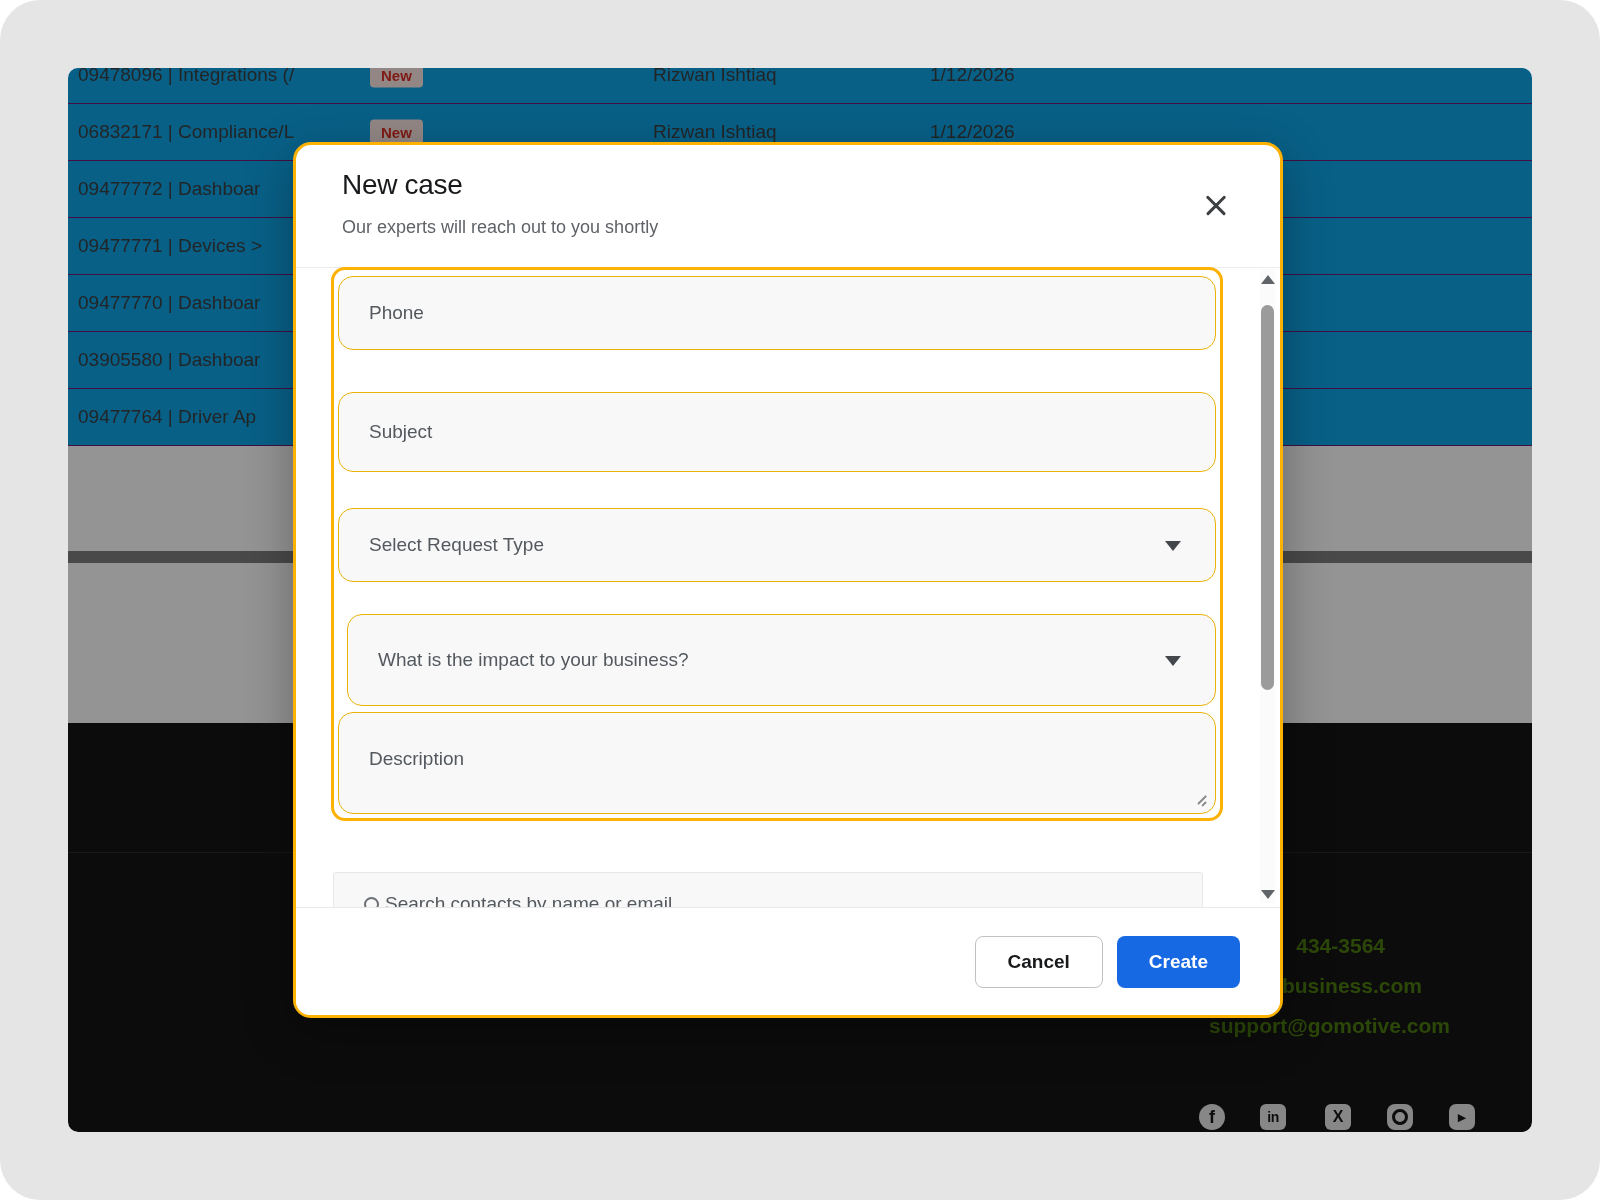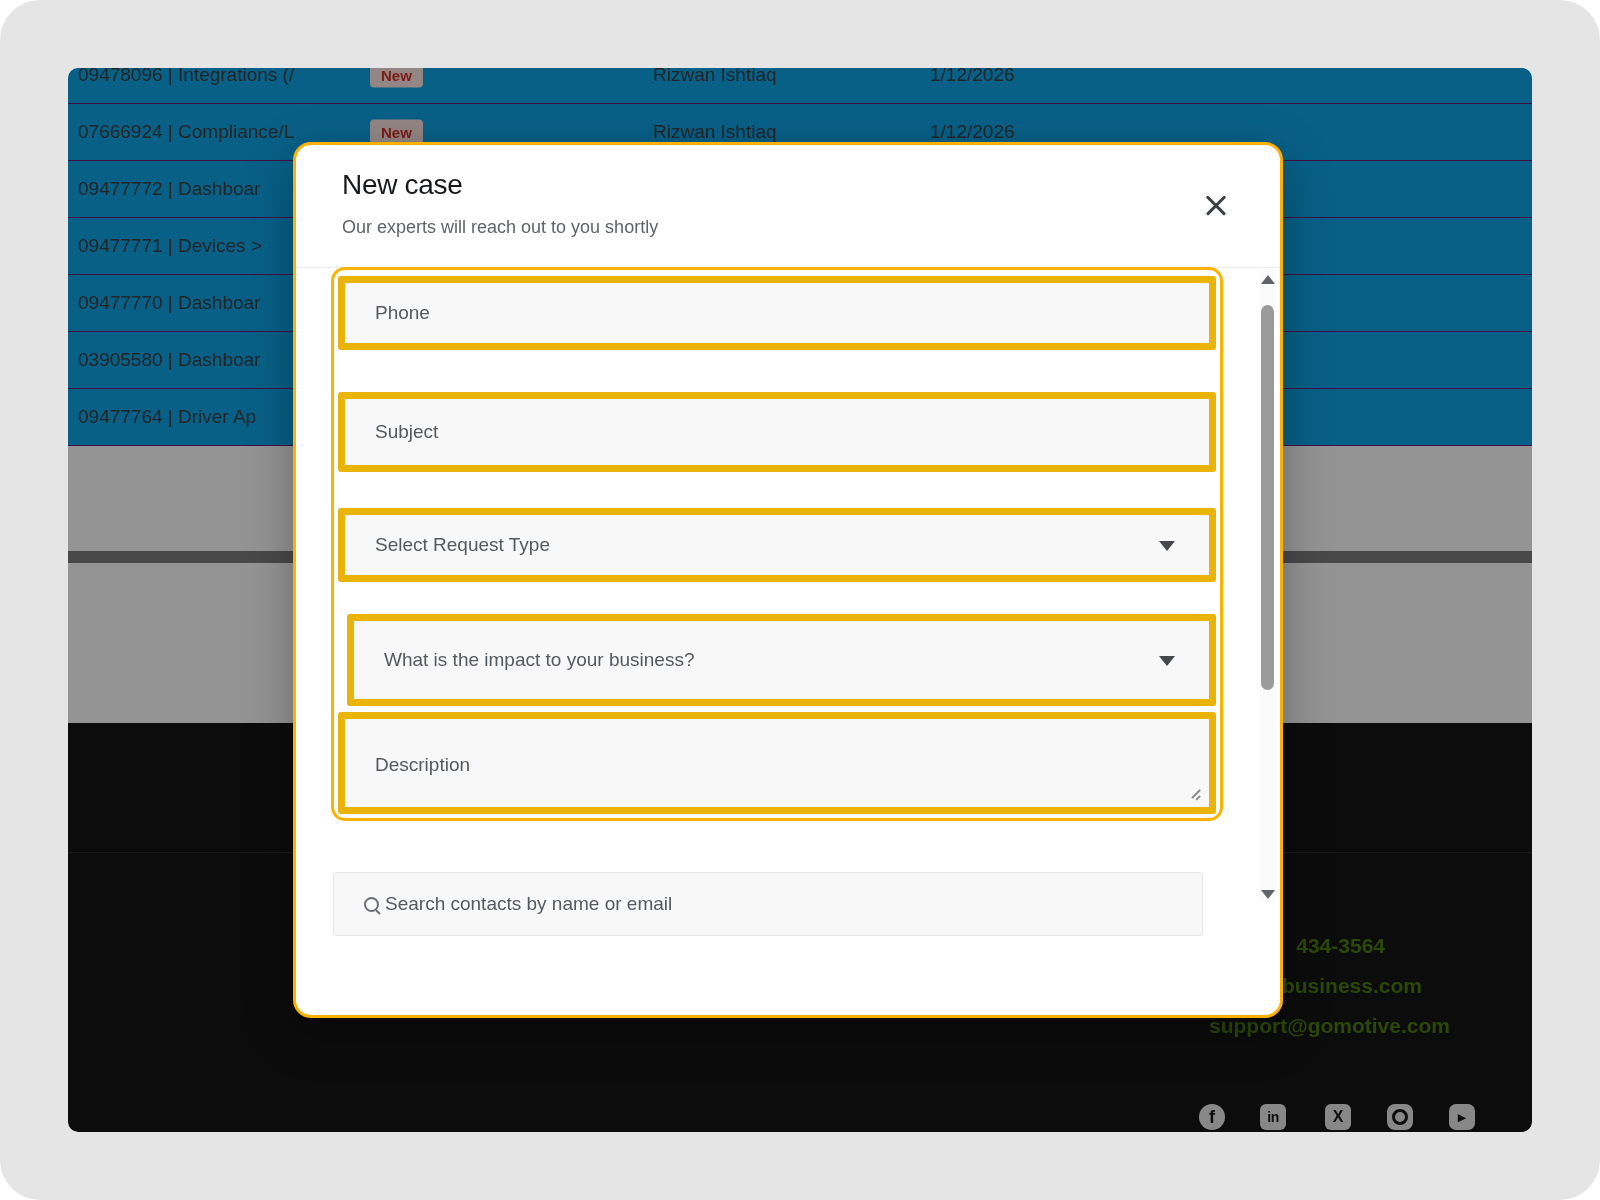--- a/index.html
+++ b/index.html
@@ -57,22 +57,22 @@
   .mhead{position:absolute;left:0;right:0;top:0;height:122px;border-bottom:1px solid #ececec;}
   .mtitle{position:absolute;left:46px;top:24px;font-size:28px;font-weight:400;color:#18191b;letter-spacing:-0.3px;}
   .msub{position:absolute;left:46px;top:72px;font-size:18px;color:#5f6368;}
   .mclose{position:absolute;right:50px;top:46px;width:28px;height:28px;cursor:pointer;background:none;border:none;padding:0;}
   .mclose i{position:absolute;left:1px;top:13px;width:26px;height:2.6px;background:#3c4043;border-radius:2px;display:block;}
   .mclose i:first-child{transform:rotate(45deg);}
   .mclose i:last-child{transform:rotate(-45deg);}
 
   .ybox{position:absolute;left:35px;top:122px;width:892px;height:554px;box-sizing:border-box;
         border:3px solid #fcb103;border-radius:14px;background:#ffffff;}
-  .field{position:absolute;left:4px;right:4px;background:#f8f8f8;border:7px solid #eab308;
-         border-radius:3px;box-sizing:border-box;}
+  .field{position:absolute;left:4px;right:4px;background:#f8f8f8;border:1px solid #eab308;
+         border-radius:15px;box-sizing:border-box;}
   .field .ph{position:absolute;left:30px;top:50%;transform:translateY(-50%);
              font-size:19px;color:#54595f;white-space:nowrap;}
   .f-phone{top:6px;height:74px;}
   .f-subject{top:122px;height:80px;}
   .f-select{top:238px;height:74px;}
   .f-impact{top:344px;height:92px;margin-left:9px;}
   .f-desc{top:442px;height:102px;}
   .f-desc .ph{top:46px;}
   .caret{position:absolute;right:34px;top:50%;margin-top:-4px;width:0;height:0;
          border-left:8px solid transparent;border-right:8px solid transparent;
@@ -113,21 +113,21 @@
   <div class="app">
 
     <div class="table">
       <div class="crow">
         <span class="case">09478096 | Integrations (/</span>
         <span class="badge">New</span>
         <span class="owner">Rizwan Ishtiaq</span>
         <span class="date">1/12/2026</span>
       </div>
       <div class="crow">
-        <span class="case">07666924 | Compliance/L</span>
+        <span class="case">06832171 | Compliance/L</span>
         <span class="badge">New</span>
         <span class="owner">Rizwan Ishtiaq</span>
         <span class="date">1/12/2026</span>
       </div>
       <div class="crow">
         <span class="case">09477772 | Dashboar</span>
       </div>
       <div class="crow">
         <span class="case">09477771 | Devices &gt;</span>
       </div>
@@ -201,15 +201,19 @@
         <span class="sph">Search contacts by name or email</span>
       </div>
     </div>
 
     <div class="mscroll">
       <span class="sb-up"></span>
       <span class="sb-thumb"></span>
       <span class="sb-dn"></span>
     </div>
 
+    <div class="mfoot">
+      <button class="btn btn-cancel">Cancel</button>
+      <button class="btn btn-create">Create</button>
+    </div>
 
   </div>
 </div>
 
 </body></html>

